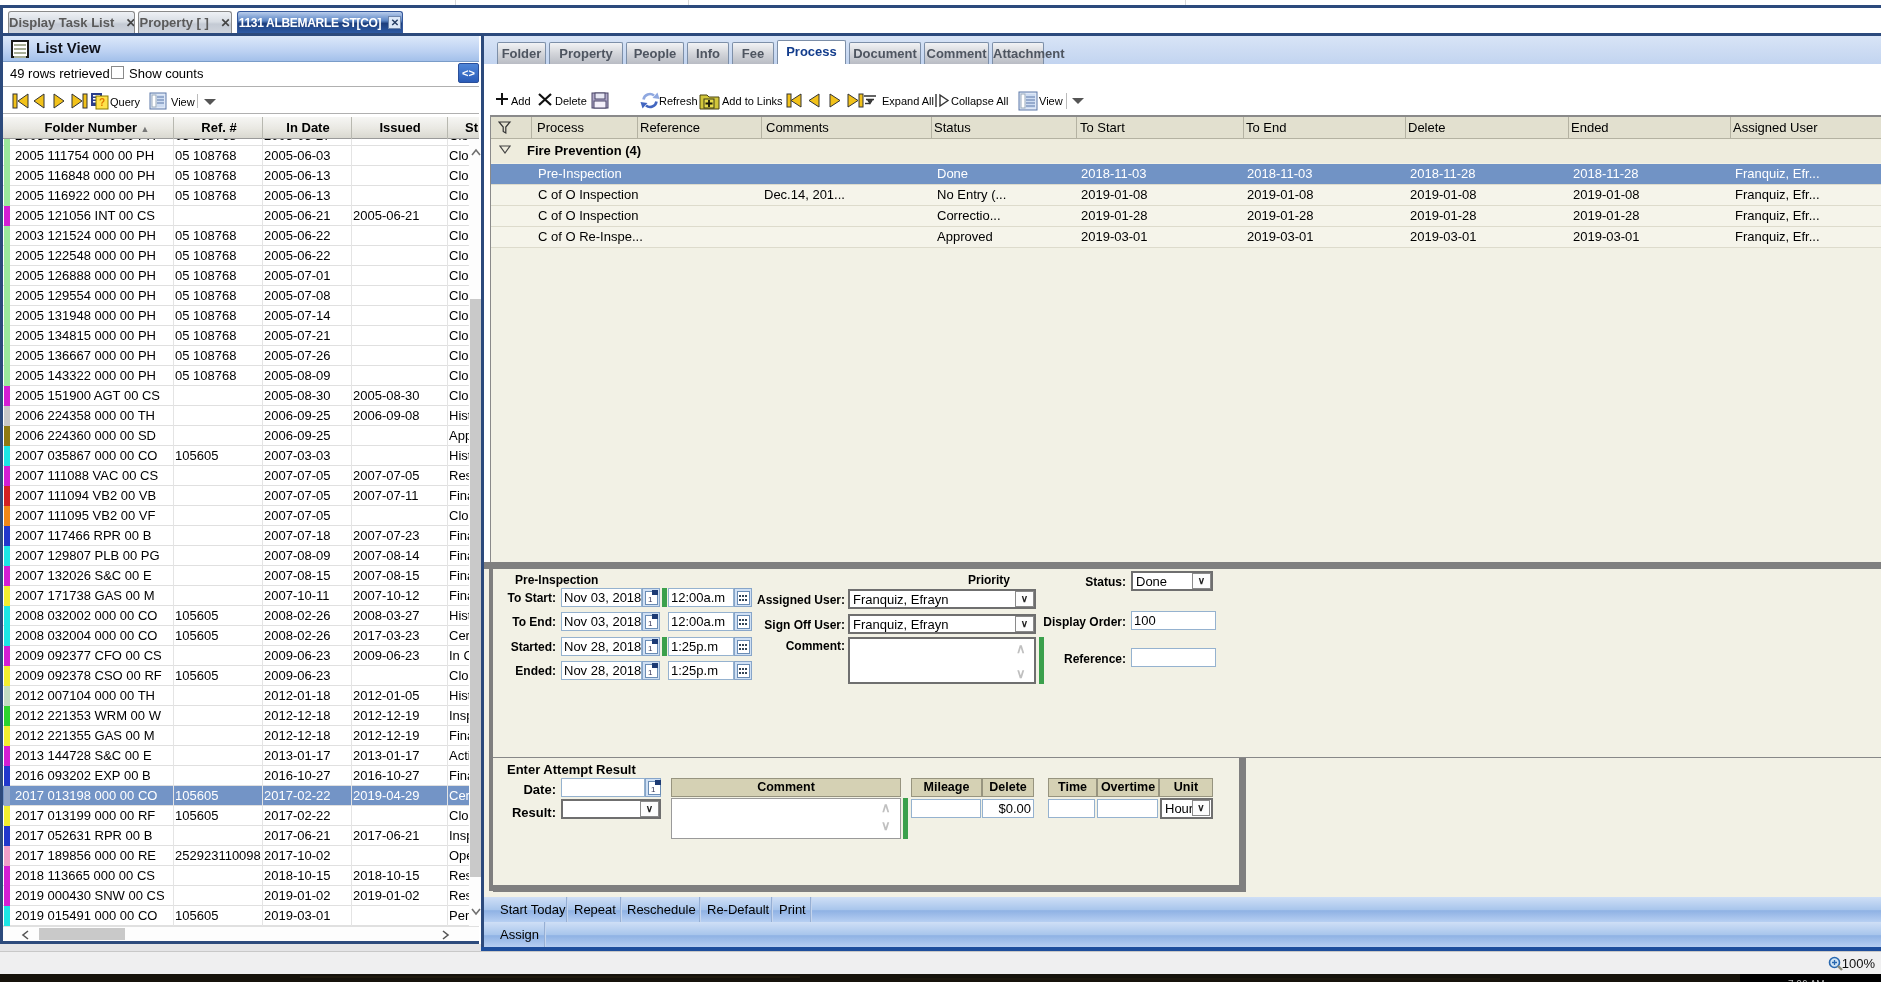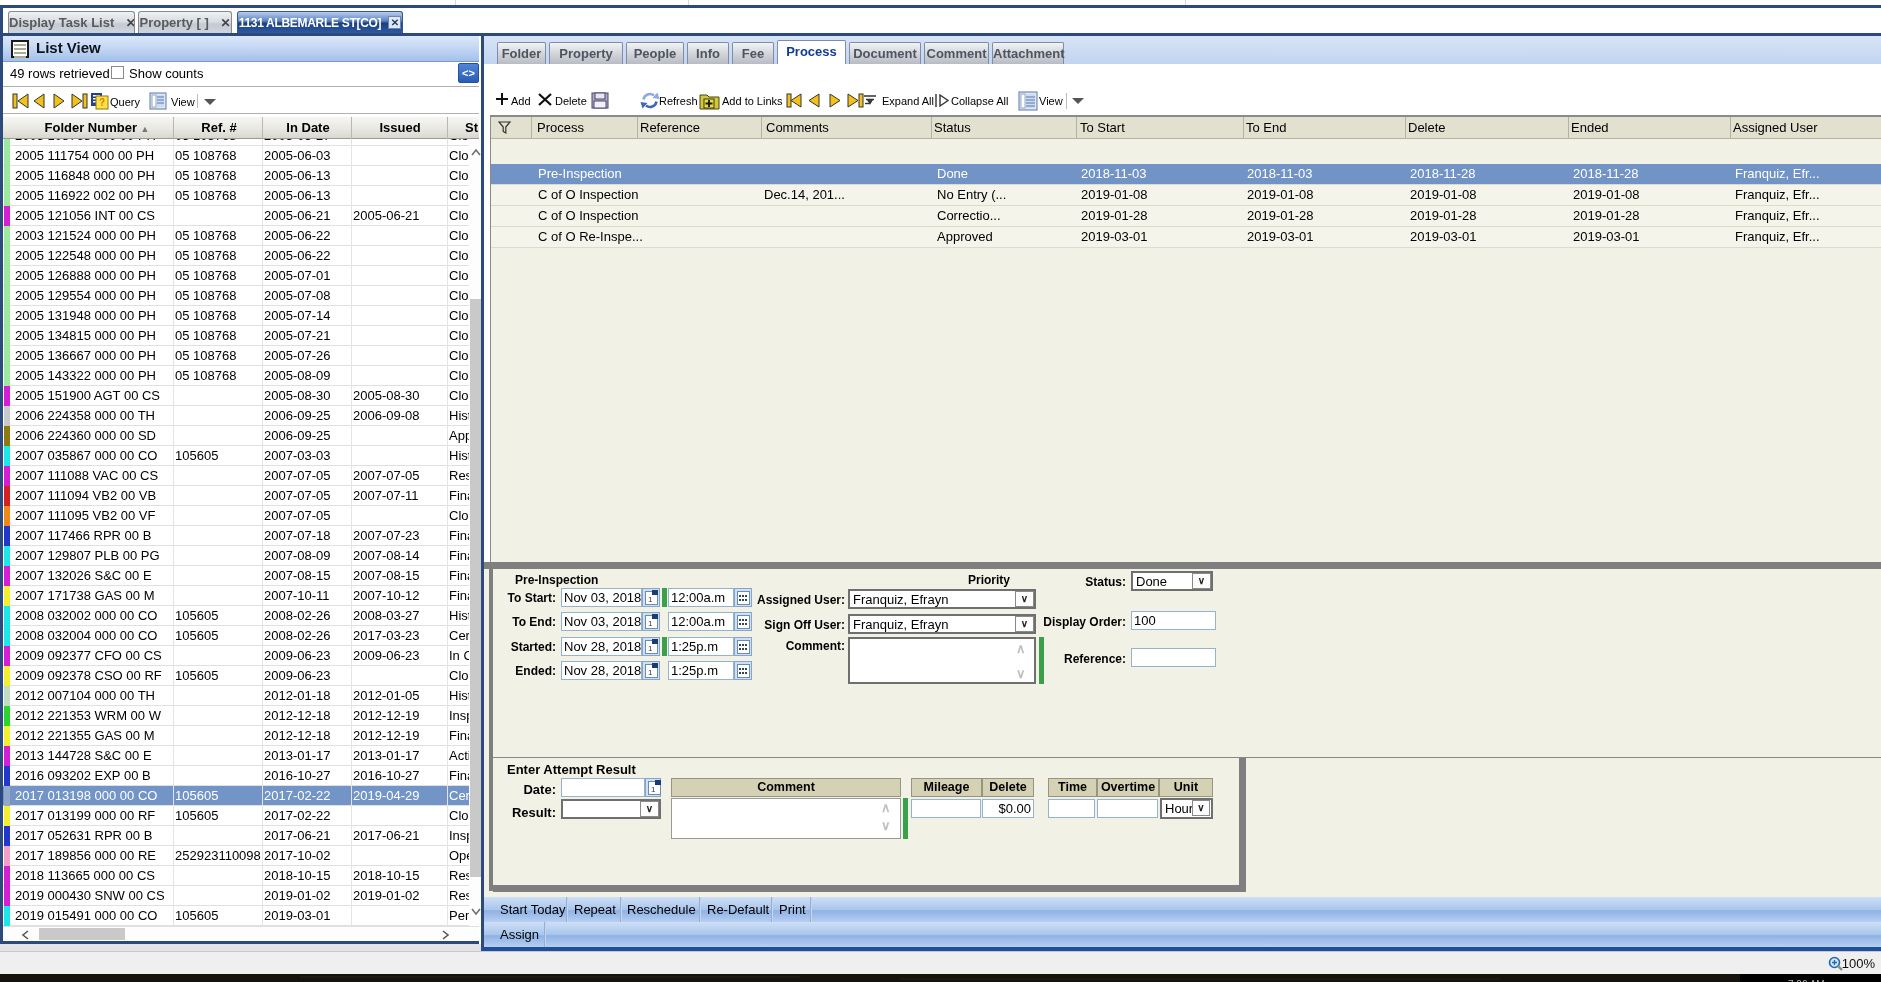--- a/index.html
+++ b/index.html
@@ -190,21 +190,21 @@
           <span class="c2">05 108768</span>
           <span class="c3">2005-06-13</span>
           <span class="c5">Clos</span>
           <i class="v" style="left:170px;"></i>
           <i class="v" style="left:259px;"></i>
           <i class="v" style="left:348px;"></i>
           <i class="v" style="left:444px;"></i>
         </div>
 <div class="lr">
           <i class="st" style="background:#9ce89c;"></i>
-          <span class="c1">2005 116922 002 00 PH</span>
+          <span class="c1">2005 116922 000 00 PH</span>
           <span class="c2">05 108768</span>
           <span class="c3">2005-06-13</span>
           <span class="c5">Clos</span>
           <i class="v" style="left:170px;"></i>
           <i class="v" style="left:259px;"></i>
           <i class="v" style="left:348px;"></i>
           <i class="v" style="left:444px;"></i>
         </div>
 <div class="lr">
           <i class="st" style="background:#d41ed4;"></i>
@@ -630,21 +630,21 @@
     <div class="blueedge"></div>
     <div id="rtabstrip">
       <div class="rtab" style="left:13px;width:49px;">Folder</div>
       <div class="rtab" style="left:65px;width:74px;">Property</div>
       <div class="rtab" style="left:142px;width:58px;">People</div>
       <div class="rtab" style="left:203px;width:42px;">Info</div>
       <div class="rtab" style="left:248px;width:42px;">Fee</div>
       <div class="rtab act" style="left:293px;width:69px;">Process</div>
       <div class="rtab" style="left:365px;width:72px;">Document</div>
       <div class="rtab" style="left:440px;width:65px;">Comment</div>
-      <div class="rtab" style="left:508px;width:72px;">Attachment</div>
+      <div class="rtab" style="left:508px;width:52px;">Attachment</div>
     </div>
     <div id="rtoolbar">
       <svg style="position:absolute;left:8px;top:26px;" width="620" height="22">
         <path d="M10 3v12M4 9h12" stroke="#111" stroke-width="2"></path>
         <path d="M47 4l12 11M59 4l-12 11" stroke="#111" stroke-width="2.2"></path>
         <g>
             <rect x="100" y="3" width="16" height="15" fill="#b0a8c8" stroke="#4a4668"></rect>
             <rect x="103" y="3" width="10" height="6" fill="#e8e8f4" stroke="#4a4668"></rect>
             <rect x="102" y="11" width="12" height="7" fill="#f4f0fa" stroke="#4a4668"></rect>
           </g>
@@ -708,20 +708,26 @@
         <span class="sep" style="left:40px;"></span>
           <span class="sep" style="left:146px;"></span>
           <span class="sep" style="left:270px;"></span>
           <span class="sep" style="left:440px;"></span>
           <span class="sep" style="left:585px;"></span>
           <span class="sep" style="left:752px;"></span>
           <span class="sep" style="left:914px;"></span>
           <span class="sep" style="left:1077px;"></span>
           <span class="sep" style="left:1239px;"></span>
       </div>
+      <div id="pgroup">
+          <svg style="position:absolute;left:8px;top:6px;" width="12" height="10">
+            <path d="M1 1h10l-5 7z" fill="none" stroke="#444" stroke-width="1.2"></path>
+          </svg>
+          <b>Fire Prevention (4)</b>
+        </div>
       <div class="pr sel" style="top:47px;">
         <span class="pcol1">Pre-Inspection</span>
           <span class="pcol4">Done</span>
           <span class="pcol5">2018-11-03</span>
           <span class="pcol6">2018-11-03</span>
           <span class="pcol7">2018-11-28</span>
           <span class="pcol8">2018-11-28</span>
           <span class="pcol9">Franquiz, Efr...</span>
       </div>
       <div class="pr" style="top:68px;">

